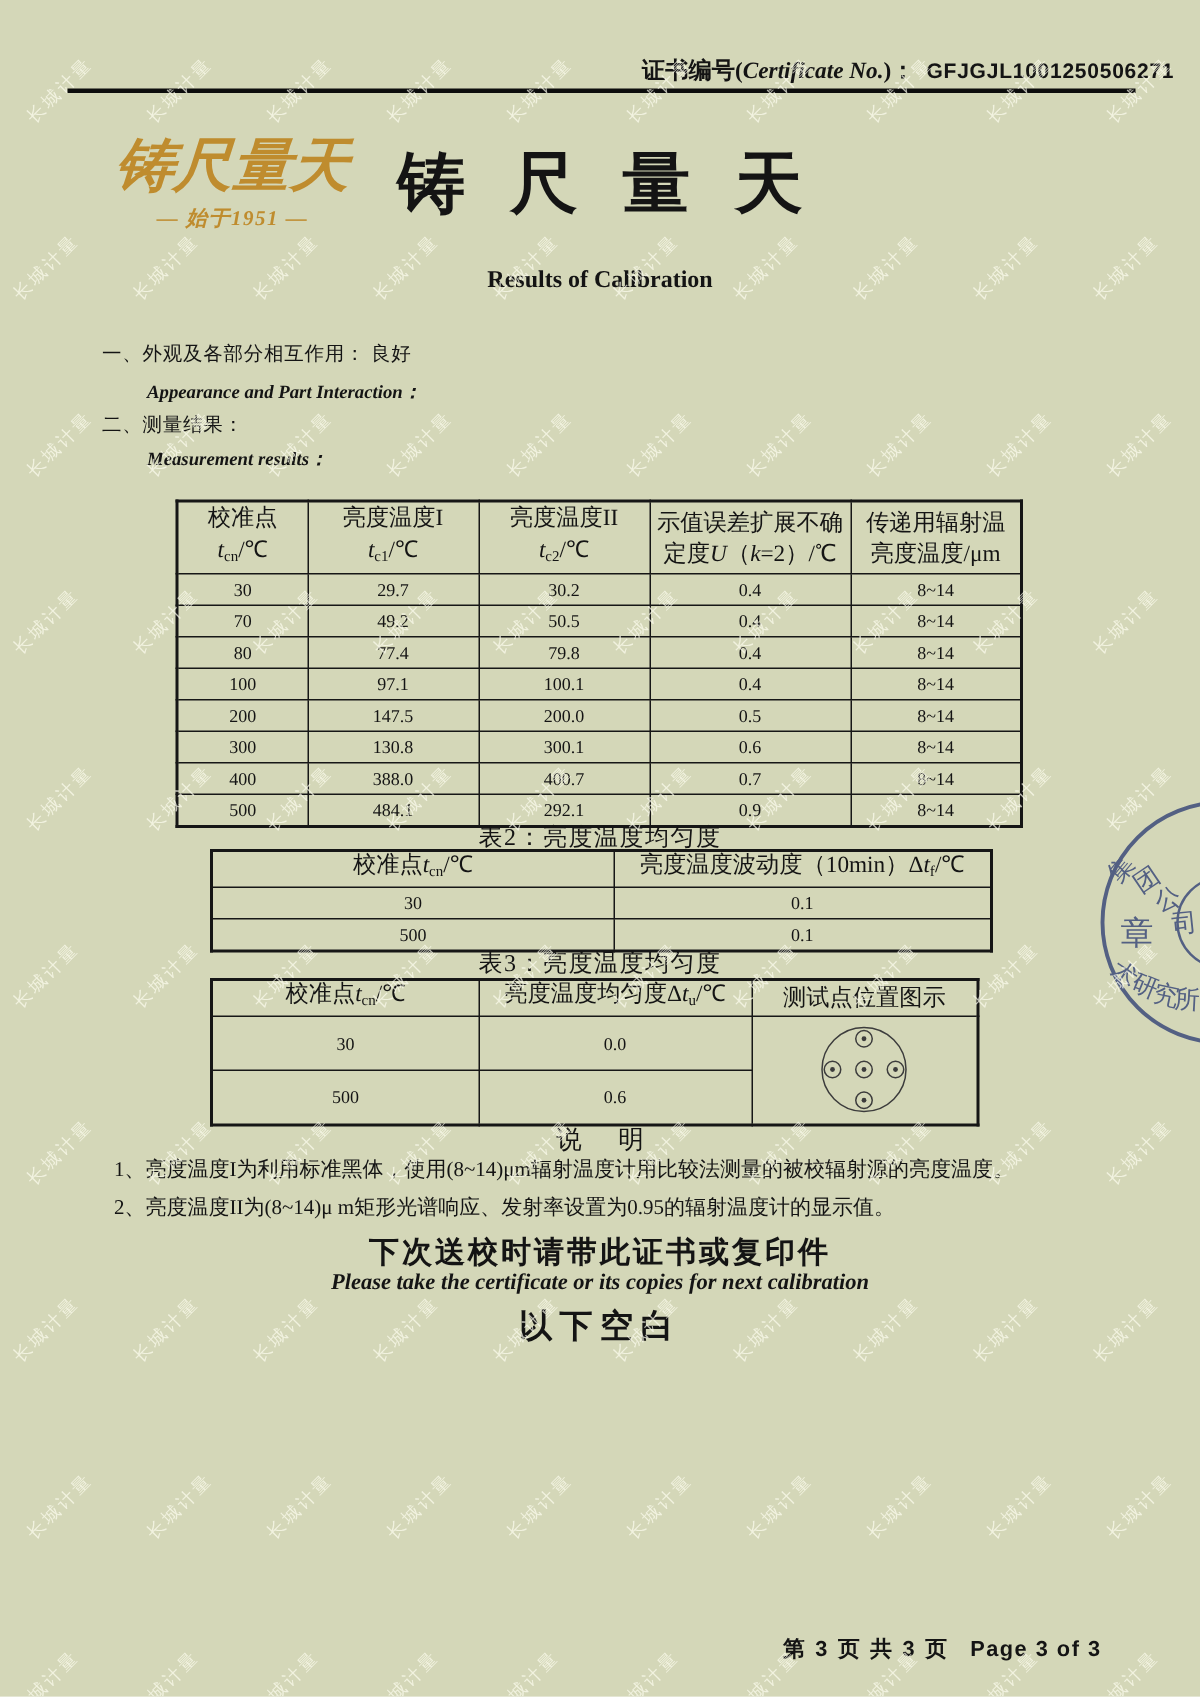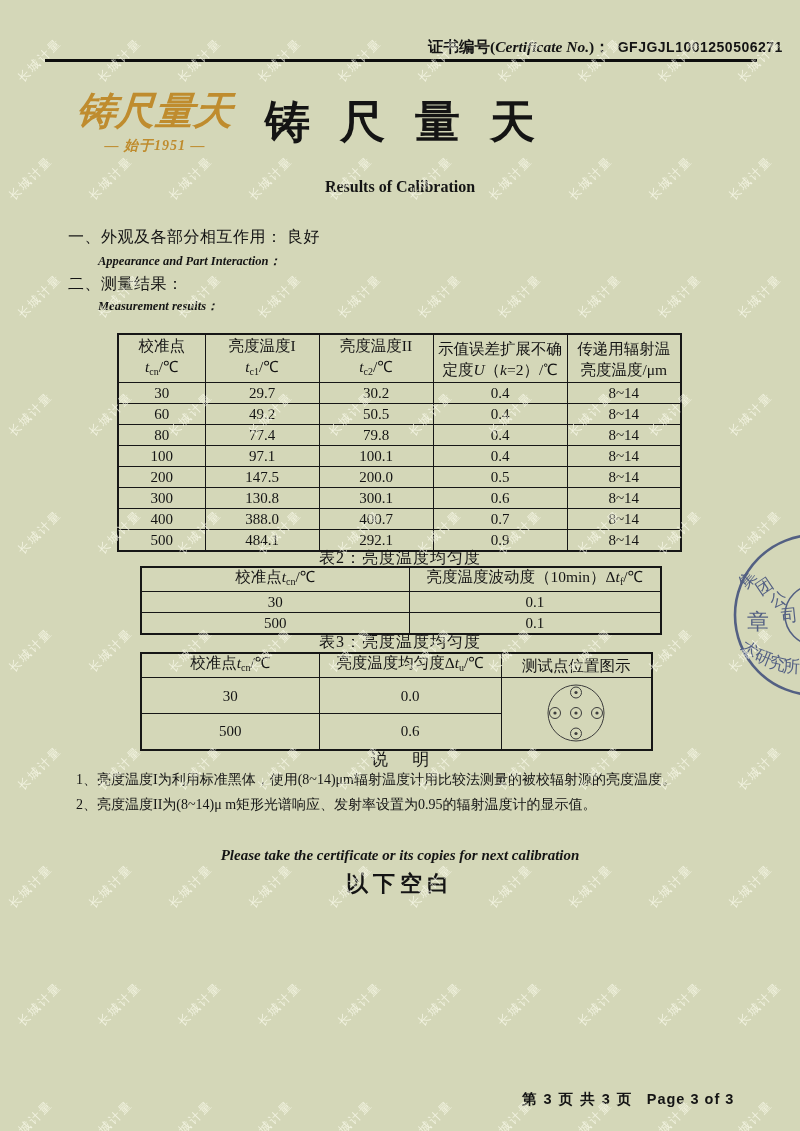--- a/index.html
+++ b/index.html
@@ -17,27 +17,27 @@
 
   .logo{position:absolute;left:74px;top:88px;width:162px;text-align:center;color:var(--gold);}
   .logo-main{font-size:39px;font-weight:bold;font-style:italic;letter-spacing:0px;line-height:46px;transform:skewX(-4deg);}
   .logo-sub{font-size:14px;font-style:italic;font-weight:bold;margin-top:3px;letter-spacing:1px;}
 
   .title{position:absolute;left:0;right:0;top:96px;text-align:center;font-size:45px;font-weight:bold;
          letter-spacing:30px;padding-left:30px;font-family:"Liberation Sans", sans-serif;line-height:52px;}
   .subtitle{position:absolute;left:0;right:0;top:178px;text-align:center;font-size:16px;font-weight:bold;}
 
   
-  .sec-cn{position:absolute;left:68px;font-size:16px;letter-spacing:0.5px;}
+  .sec-cn{position:absolute;left:68px;font-size:13px;letter-spacing:0.5px;}
   .sec-en{position:absolute;left:98px;font-size:12.5px;font-weight:bold;font-style:italic;}
 
   
   .tbl-title{position:absolute;left:0;right:0;text-align:center;font-size:16px;letter-spacing:1px;}
   table.tbl{position:absolute;border-collapse:collapse;table-layout:fixed;background:transparent;}
-  table.tbl td{border:1.5px solid #161616;text-align:center;padding:0;font-size:15px;line-height:18px;vertical-align:middle;}
+  table.tbl td{border:1.5px solid #161616;text-align:center;padding:0;font-size:12px;line-height:18px;vertical-align:middle;}
   table.tbl{border:2px solid #161616;}
   sub{font-size:10px;vertical-align:-3px;letter-spacing:0;}
   #t1{left:117px;top:333px;width:563px;}
   #t1 tr.h td{height:44px;line-height:21px;font-size:15.5px;}
   #t1 tbody tr{height:21px;}
   #t2{left:140px;top:566px;width:520px;}
   #t2 tr.h td{height:22px;font-size:15.5px;}
   #t2 tbody tr{height:21px;}
   #t3{left:140px;top:652px;width:511px;}
   #t3 tr.h td{height:22px;font-size:15.5px;}
@@ -109,21 +109,21 @@
     </thead>
     <tbody>
         <tr>
           <td>30</td>
           <td>29.7</td>
           <td>30.2</td>
           <td>0.4</td>
           <td>8~14</td>
         </tr>
         <tr>
-          <td>60</td>
+          <td>70</td>
           <td>49.2</td>
           <td>50.5</td>
           <td>0.4</td>
           <td>8~14</td>
         </tr>
         <tr>
           <td>80</td>
           <td>77.4</td>
           <td>79.8</td>
           <td>0.4</td>
@@ -233,20 +233,21 @@
         <td>500</td>
         <td>0.6</td>
       </tr>
     </tbody>
   </table>
 
   <div class="notes-head">说 明</div>
   <div class="note-item n1">1、亮度温度I为利用标准黑体，使用(8~14)μm辐射温度计用比较法测量的被校辐射源的亮度温度。</div>
   <div class="note-item n2">2、亮度温度II为(8~14)μ m矩形光谱响应、发射率设置为0.95的辐射温度计的显示值。</div>
 
+  <div class="notice-cn">下次送校时请带此证书或复印件</div>
   <div class="notice-en">Please take the certificate or its copies for next calibration</div>
   <div class="blank-cn">以下空白</div>
 
   <div class="page-footer">
     <span>第 3 页 共 3 页</span><span class="en">Page 3 of 3</span>
   </div>
 
   <div class="seal">
     <svg width="800" height="1131" viewBox="0 0 800 1131">
       <g fill="none" stroke="currentColor">

